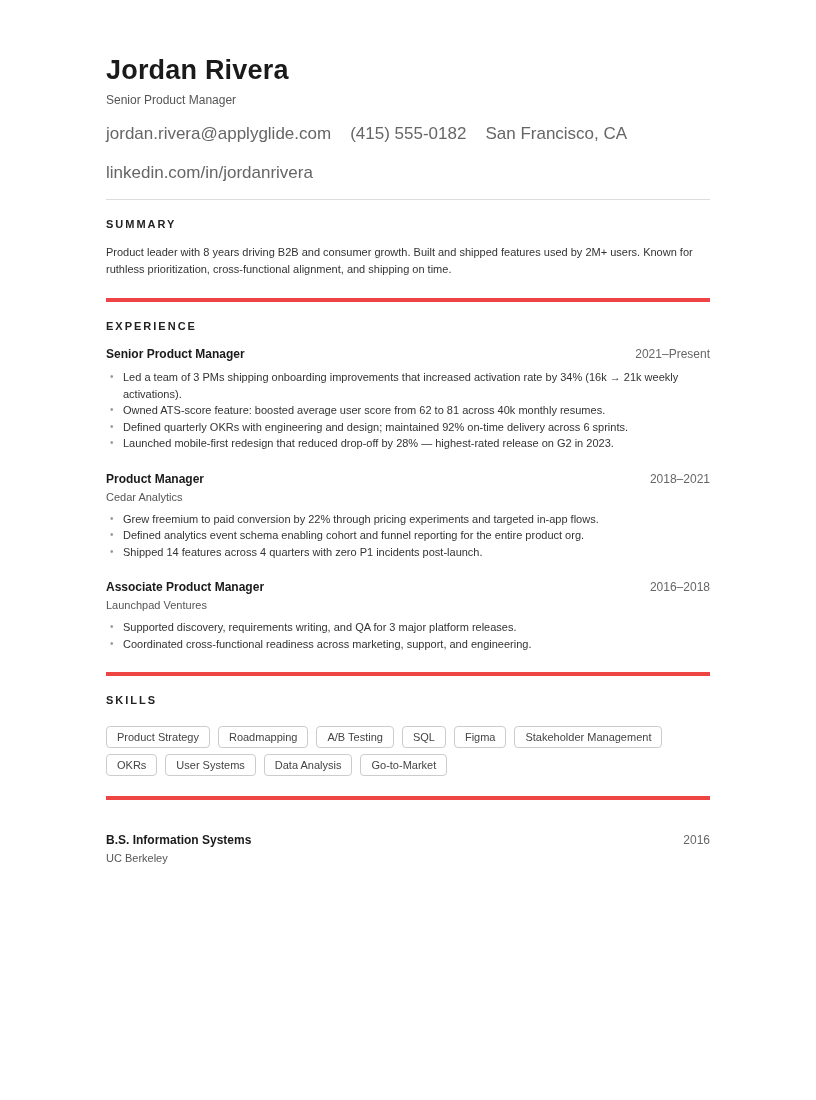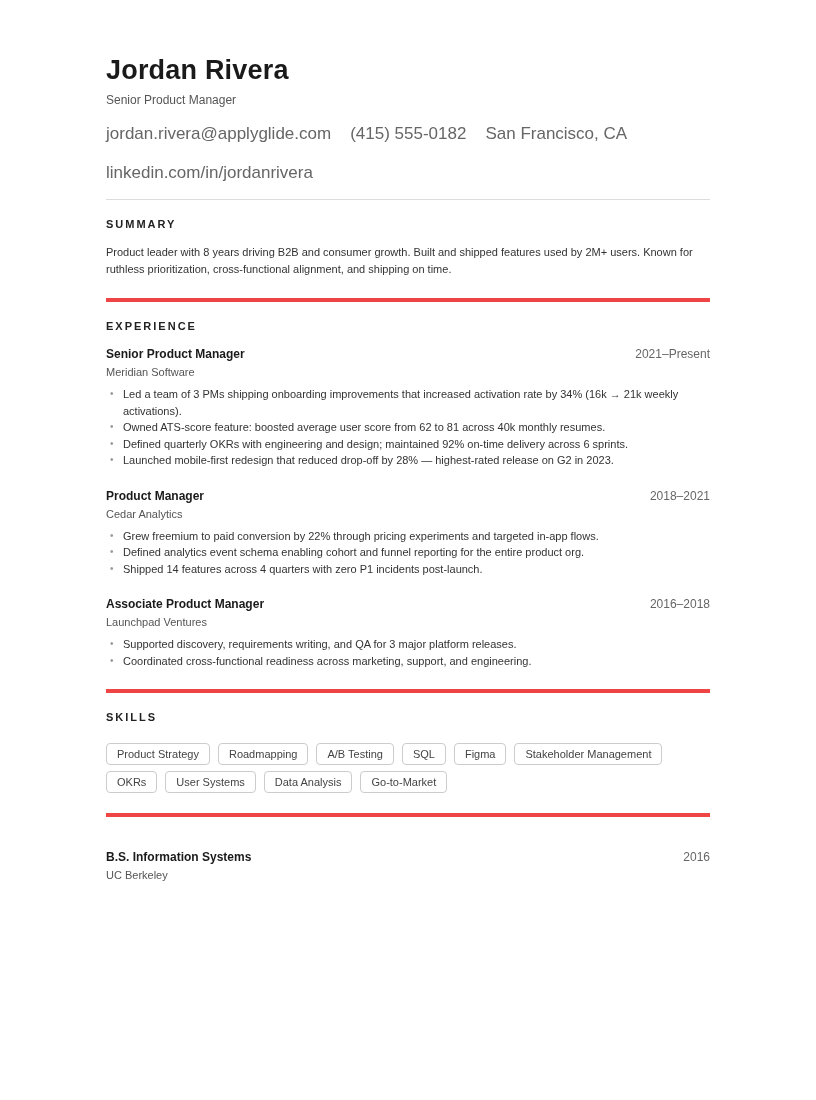--- a/index.html
+++ b/index.html
@@ -149,21 +149,20 @@
   </section>
 
   <section class="sec">
     <h2 class="sec-heading">EXPERIENCE</h2>
     <div id="jobs">
         <article class="job">
           <div class="job-head">
             <span class="job-title">Senior Product Manager</span>
             <span class="job-date">2021–Present</span>
           </div>
-          <div class="company">Meridian Software</div>
           <ul class="bullets">
             <li>Led a team of 3 PMs shipping onboarding improvements that increased activation rate by 34% (16k → 21k weekly activations).</li>
             <li>Owned ATS-score feature: boosted average user score from 62 to 81 across 40k monthly resumes.</li>
             <li>Defined quarterly OKRs with engineering and design; maintained 92% on-time delivery across 6 sprints.</li>
             <li>Launched mobile-first redesign that reduced drop-off by 28% — highest-rated release on G2 in 2023.</li>
           </ul>
         </article>
         <article class="job">
           <div class="job-head">
             <span class="job-title">Product Manager</span>

